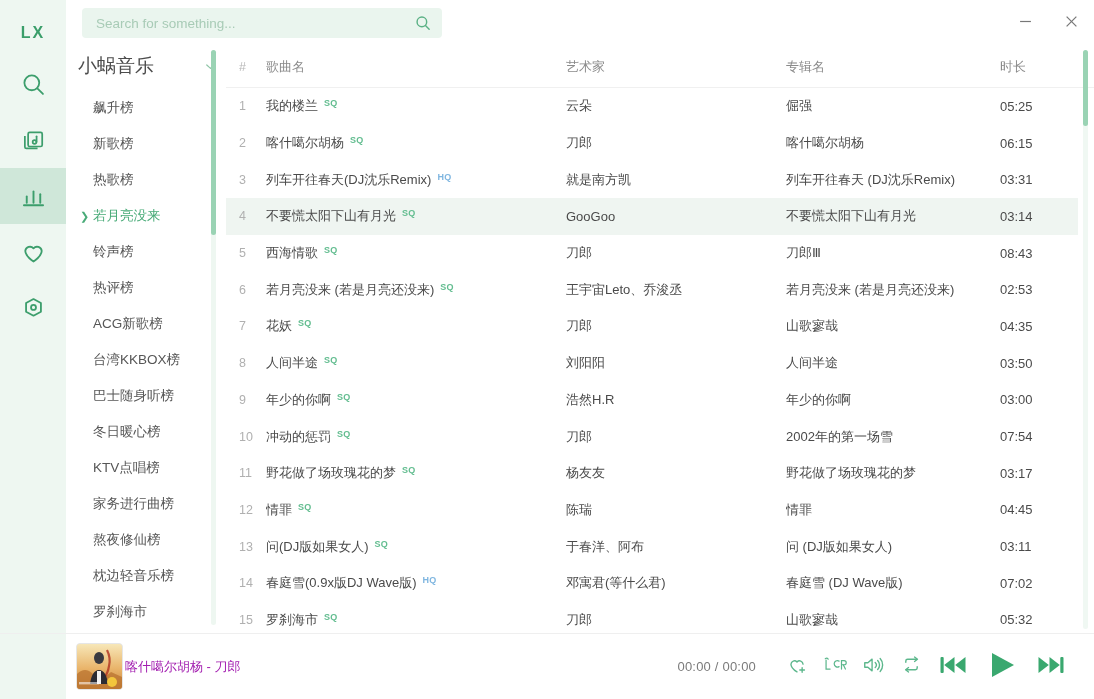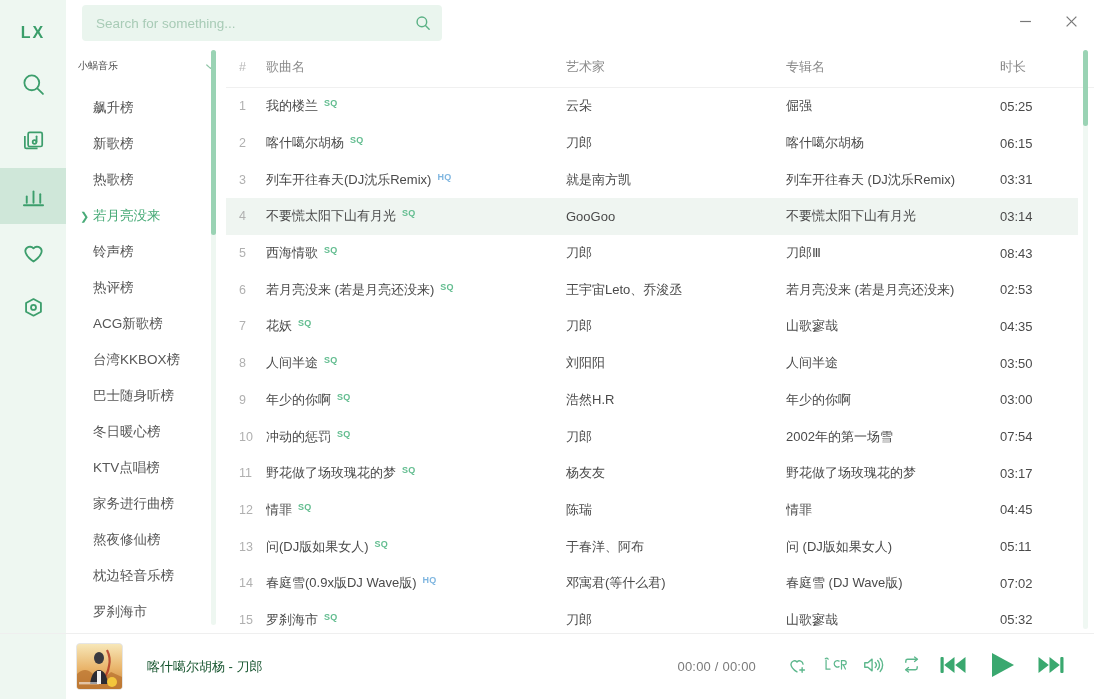--- a/index.html
+++ b/index.html
@@ -53,21 +53,21 @@
   .titlebar {
     height: 46px;
     flex: 0 0 46px;
     display: flex;
     align-items: center;
     background: #ffffff;
     position: relative;
   }
   .search-wrap {
     margin-left: 16px;
-    width: 360px; height: 36px;
+    width: 360px; height: 30px;
     background: #eaf5ee;
     border-radius: 4px;
     display: flex; align-items: center;
     padding: 0 10px 0 14px;
     cursor: text;
   }
   .search-input {
     flex: 1 1 auto;
     border: 0; outline: 0; background: transparent;
     font-family: inherit;
@@ -95,21 +95,21 @@
     display: flex; flex-direction: column;
     background: #fff;
   }
   .source-select {
     height: 40px;
     display: flex; align-items: center;
     padding: 0 8px 0 12px;
     cursor: pointer;
   }
   .source-name {
-    font-size: 10px; color: #4c4c4c; flex: 1 1 auto;
+    font-size: 19px; color: #4c4c4c; flex: 1 1 auto;
   }
   .chev { color: #8fc5a7; display: flex; }
   .rank-list {
     flex: 1 1 auto;
     overflow: hidden;
     position: relative;
     padding-top: 4px;
   }
   .rank-item {
     height: 36px;
@@ -203,22 +203,22 @@
   .cover {
     width: 47px; height: 47px; flex: 0 0 47px;
     border-radius: 4px;
     border: 1px solid #e6e6e6;
     overflow: hidden;
     background: #ddd;
     cursor: pointer;
   }
   .cover svg { display: block; }
   .now-playing {
-    margin-left: 24px;
-    font-size: 13px; color: #14532d;
+    margin-left: 2px;
+    font-size: 13px; color: #a21caf;
     white-space: nowrap; overflow: hidden; text-overflow: ellipsis;
     flex: 0 1 auto;
   }
   .player-right {
     margin-left: auto;
     display: flex; align-items: center; gap: 0;
   }
   .time {
     font-size: 13px; color: #7b7b7b;
     margin-right: 22px; letter-spacing: 0.2px;
@@ -530,21 +530,21 @@
                 <div class="c-dur">04:45</div>
               </div>
               <div class="trow">
                 <div class="c-num">13</div>
                 <div class="c-title">
                   <span class="song-name">问(DJ版如果女人)</span>
                   <span class="qbadge sq">SQ</span>
                 </div>
                 <div class="c-artist">于春洋、阿布</div>
                 <div class="c-album">问 (DJ版如果女人)</div>
-                <div class="c-dur">05:11</div>
+                <div class="c-dur">03:11</div>
               </div>
               <div class="trow">
                 <div class="c-num">14</div>
                 <div class="c-title">
                   <span class="song-name">春庭雪(0.9x版DJ Wave版)</span>
                   <span class="qbadge hq">HQ</span>
                 </div>
                 <div class="c-artist">邓寓君(等什么君)</div>
                 <div class="c-album">春庭雪 (DJ Wave版)</div>
                 <div class="c-dur">07:02</div>

